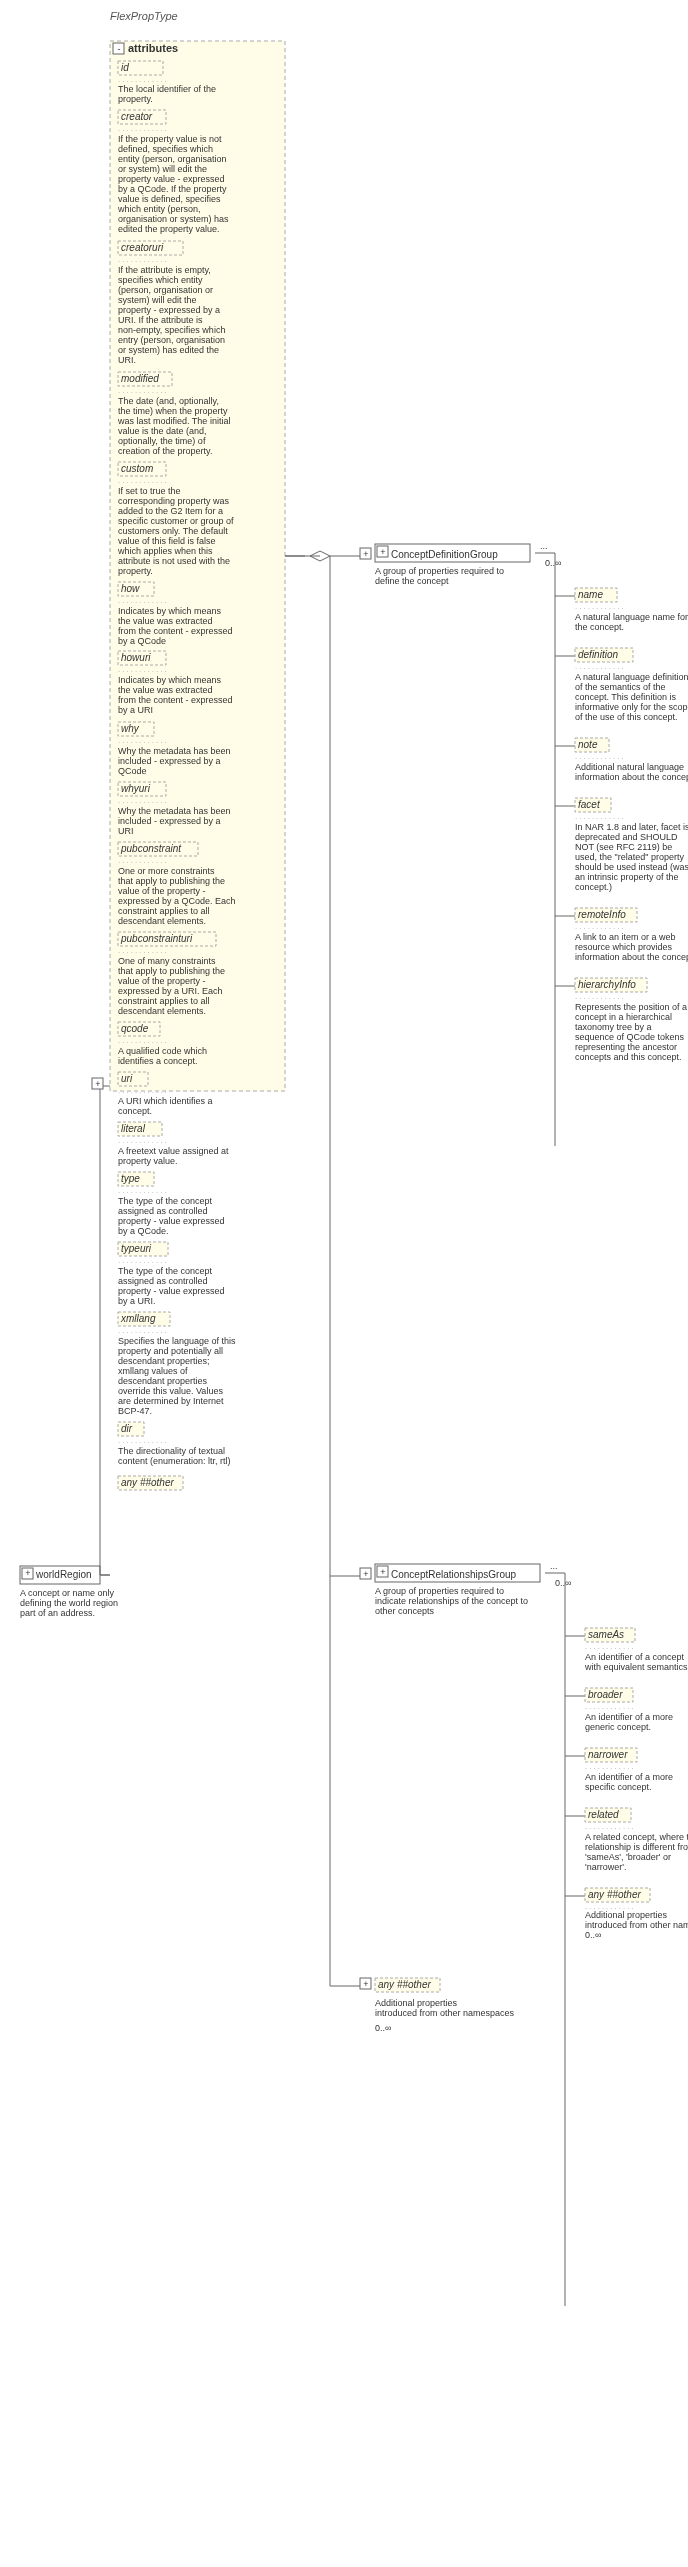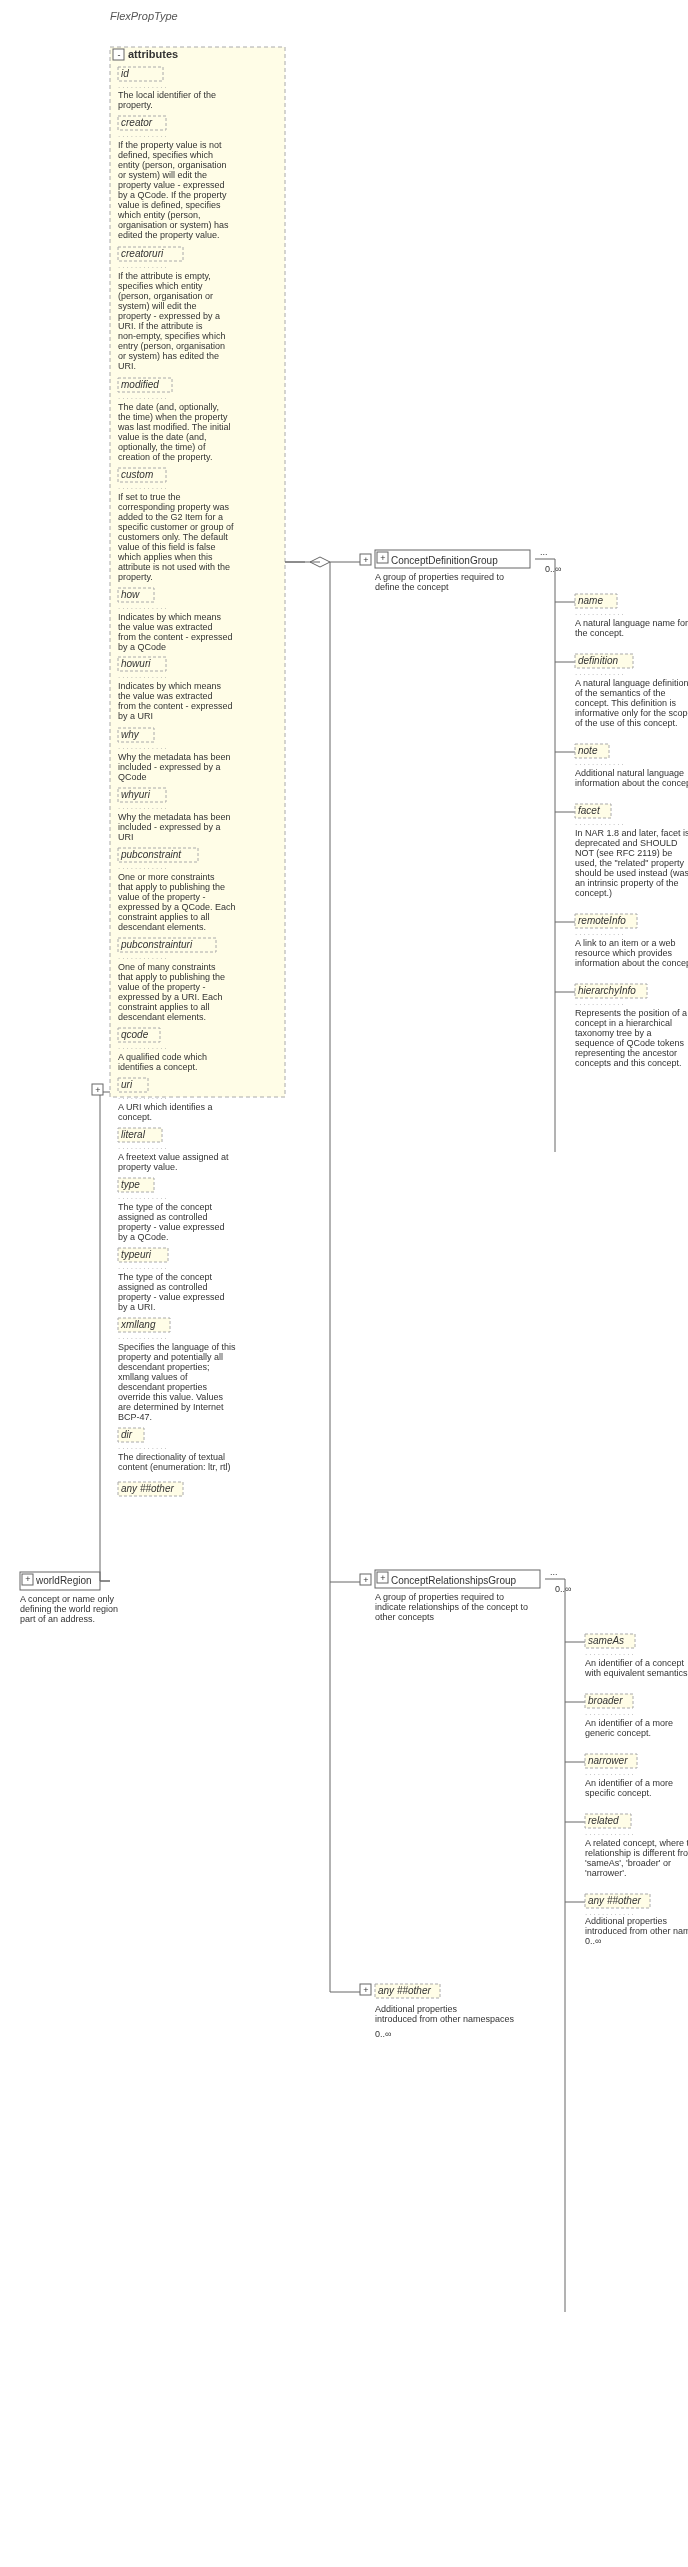--- a/index.html
+++ b/index.html
@@ -16,21 +16,21 @@
       min-height: 2567px;
       background: #fff;
       padding: 10px;
     }
 
     
     .type-title {
       font-size: 11px;
       font-style: italic;
       color: #555;
-      margin-bottom: 10px;
+      margin-bottom: 4px;
       margin-left: 100px;
     }
 
     
     .main-svg {
       display: block;
     }
   </style>
 </head>
 <body>

